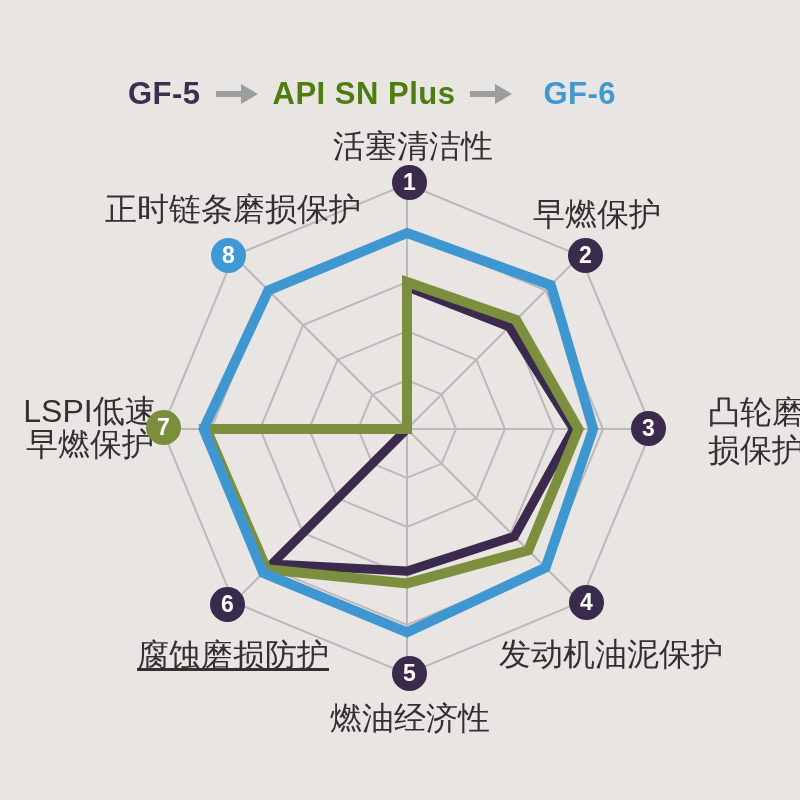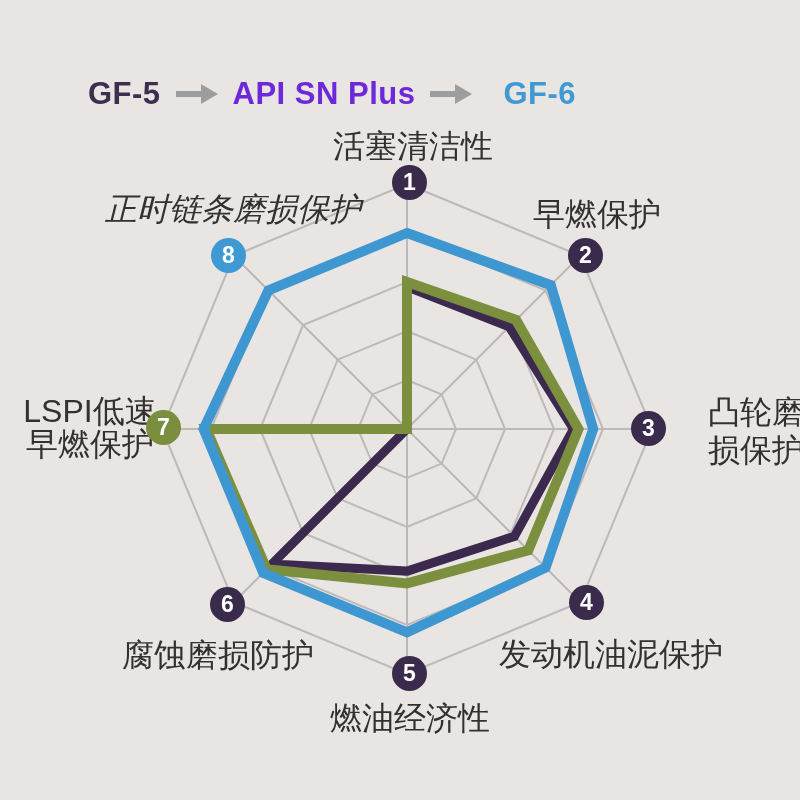--- a/index.html
+++ b/index.html
@@ -8,39 +8,39 @@
     background:#e9e5e3;
     font-family:"Liberation Sans","DejaVu Sans",sans-serif;
   }
   .stage{position:absolute;inset:0;width:800px;height:800px;}
   svg.radar{position:absolute;left:0;top:0;}
 
   
   .legend{
     position:absolute;left:0;top:76px;width:664px;
     display:flex;justify-content:center;align-items:center;gap:15px;
-    font-size:31px;font-weight:bold;letter-spacing:0.5px;
+    font-size:31px;font-weight:bold;letter-spacing:0.5px;padding-left:40px;
   }
   .legend .arrow{display:block;}
 
   
   .axis-label{
     position:absolute;white-space:nowrap;
     font-size:32px;color:#323031;line-height:34px;text-align:center;
     transform:translate(-50%,-50%);
   }
   .axis-label span{display:block;}
   .lbl-1{left:413px;top:146px;}
   .lbl-2{left:597px;top:214px;}
   .lbl-3{left:708px;top:431px;transform:translate(0,-50%);text-align:left;line-height:38px;}
   .lbl-4{left:611px;top:654px;}
   .lbl-5{left:410px;top:718px;}
-  .lbl-6{left:218px;top:655px;}
+  .lbl-6{left:233px;top:655px;text-decoration:underline;}
   .lbl-7{left:90px;top:428px;line-height:33px;}
-  .lbl-8{left:233px;top:209px;font-style:italic;}
+  .lbl-8{left:233px;top:209px;}
 
   
   .badge{
     position:absolute;width:35px;height:35px;border-radius:50%;
     display:flex;align-items:center;justify-content:center;
     color:#ffffff;font-size:23px;font-weight:bold;
   }
   .b1{left:392px;top:165px;}
   .b2{left:568px;top:238px;}
   .b3{left:631px;top:411px;}
@@ -73,21 +73,21 @@
       <polygon points="407.0,282.0 516.1,319.9 578.5,429.0 528.3,550.3 407.0,583.4 266.7,569.3 206.1,429.0 407.0,429.0" fill="none" stroke="#7c8f3e" stroke-width="10" stroke-linejoin="miter" stroke-miterlimit="6"></polygon>
       <polygon points="407.0,233.0 550.8,285.2 593.2,429.0 545.6,567.6 407.0,632.4 263.2,572.8 203.6,429.0 268.4,290.4" fill="none" stroke="#3f97d2" stroke-width="10" stroke-linejoin="miter" stroke-miterlimit="6"></polygon>
     </svg>
 
   <div class="legend">
     <span style="color: rgb(62, 46, 80);">GF-5</span>
     <svg class="arrow" width="42" height="22" viewBox="0 0 42 22">
       <rect x="0" y="8" width="25" height="6" fill="#9c9d9e"></rect>
       <polygon points="25,1 42,11 25,21" fill="#9c9d9e"></polygon>
     </svg>
-    <span style="color: #6d28d9;">API SN Plus</span>
+    <span style="color: #4d7c0f;">API SN Plus</span>
     <svg class="arrow" width="42" height="22" viewBox="0 0 42 22">
       <rect x="0" y="8" width="25" height="6" fill="#9c9d9e"></rect>
       <polygon points="25,1 42,11 25,21" fill="#9c9d9e"></polygon>
     </svg>
     <span style="color: rgb(63, 154, 211); margin-left: 16px;">GF-6</span>
   </div>
 
   <div class="axis-label lbl-1">
     <span>活塞清洁性</span>
   </div>

